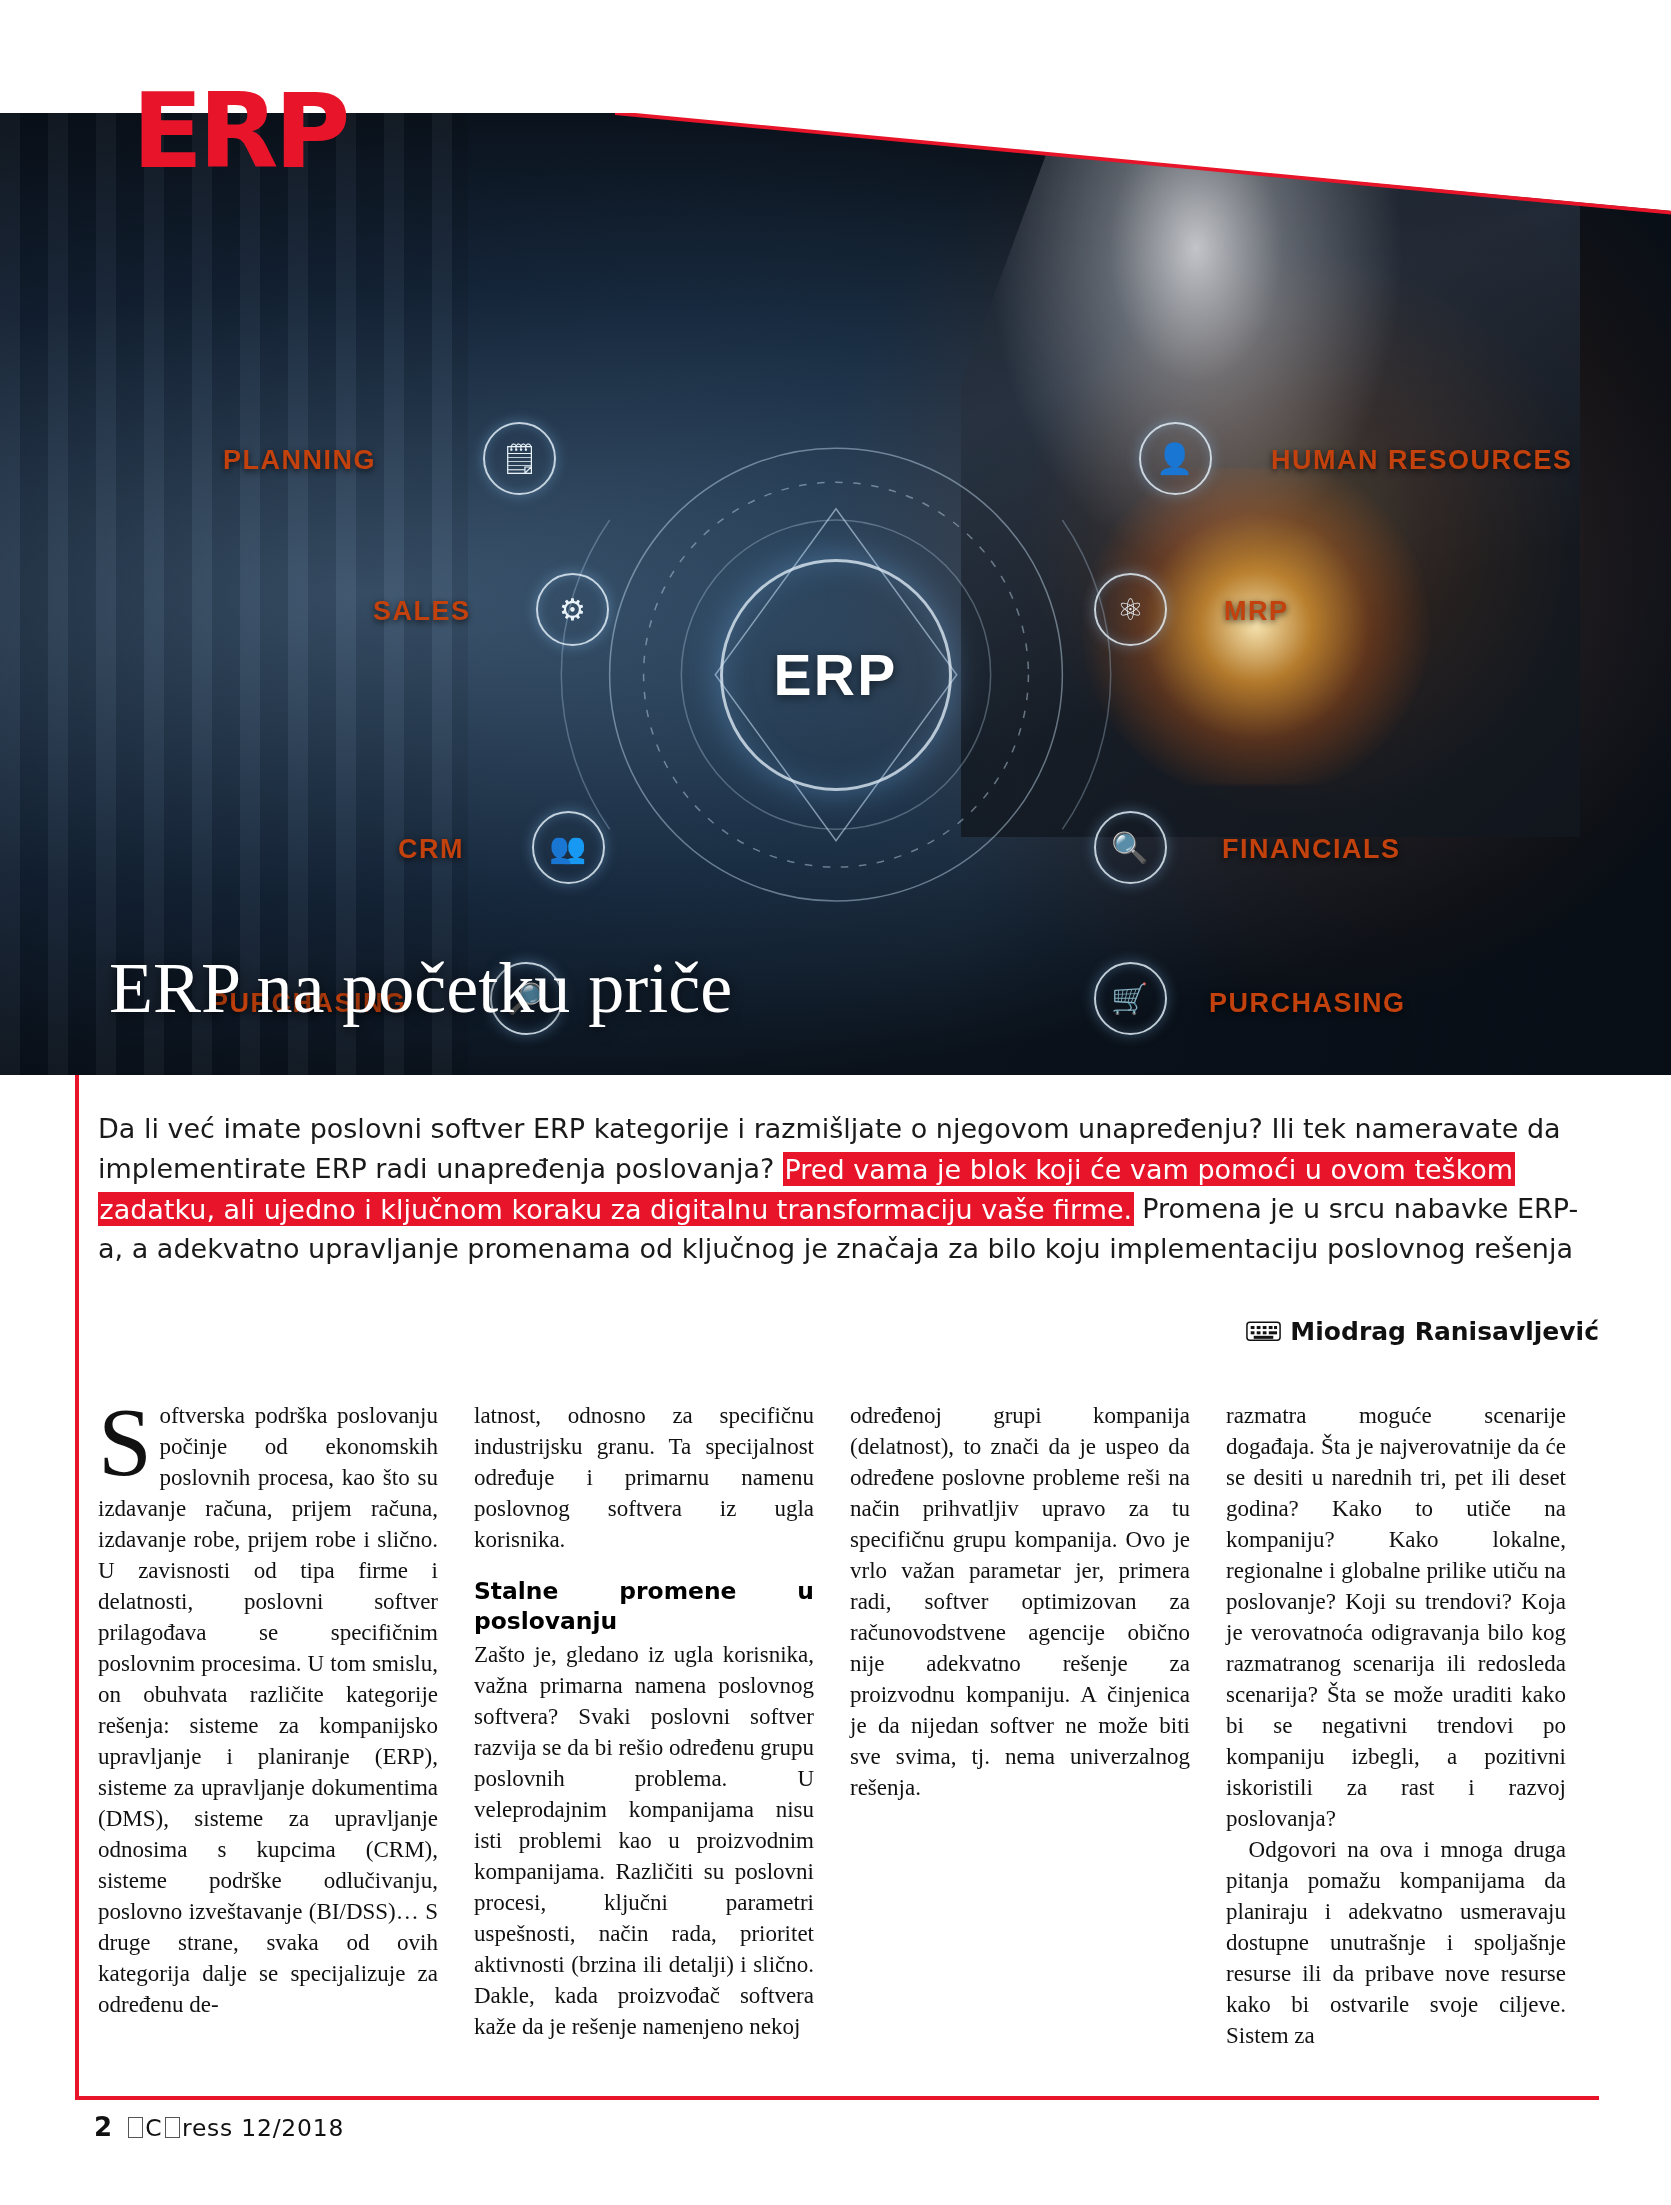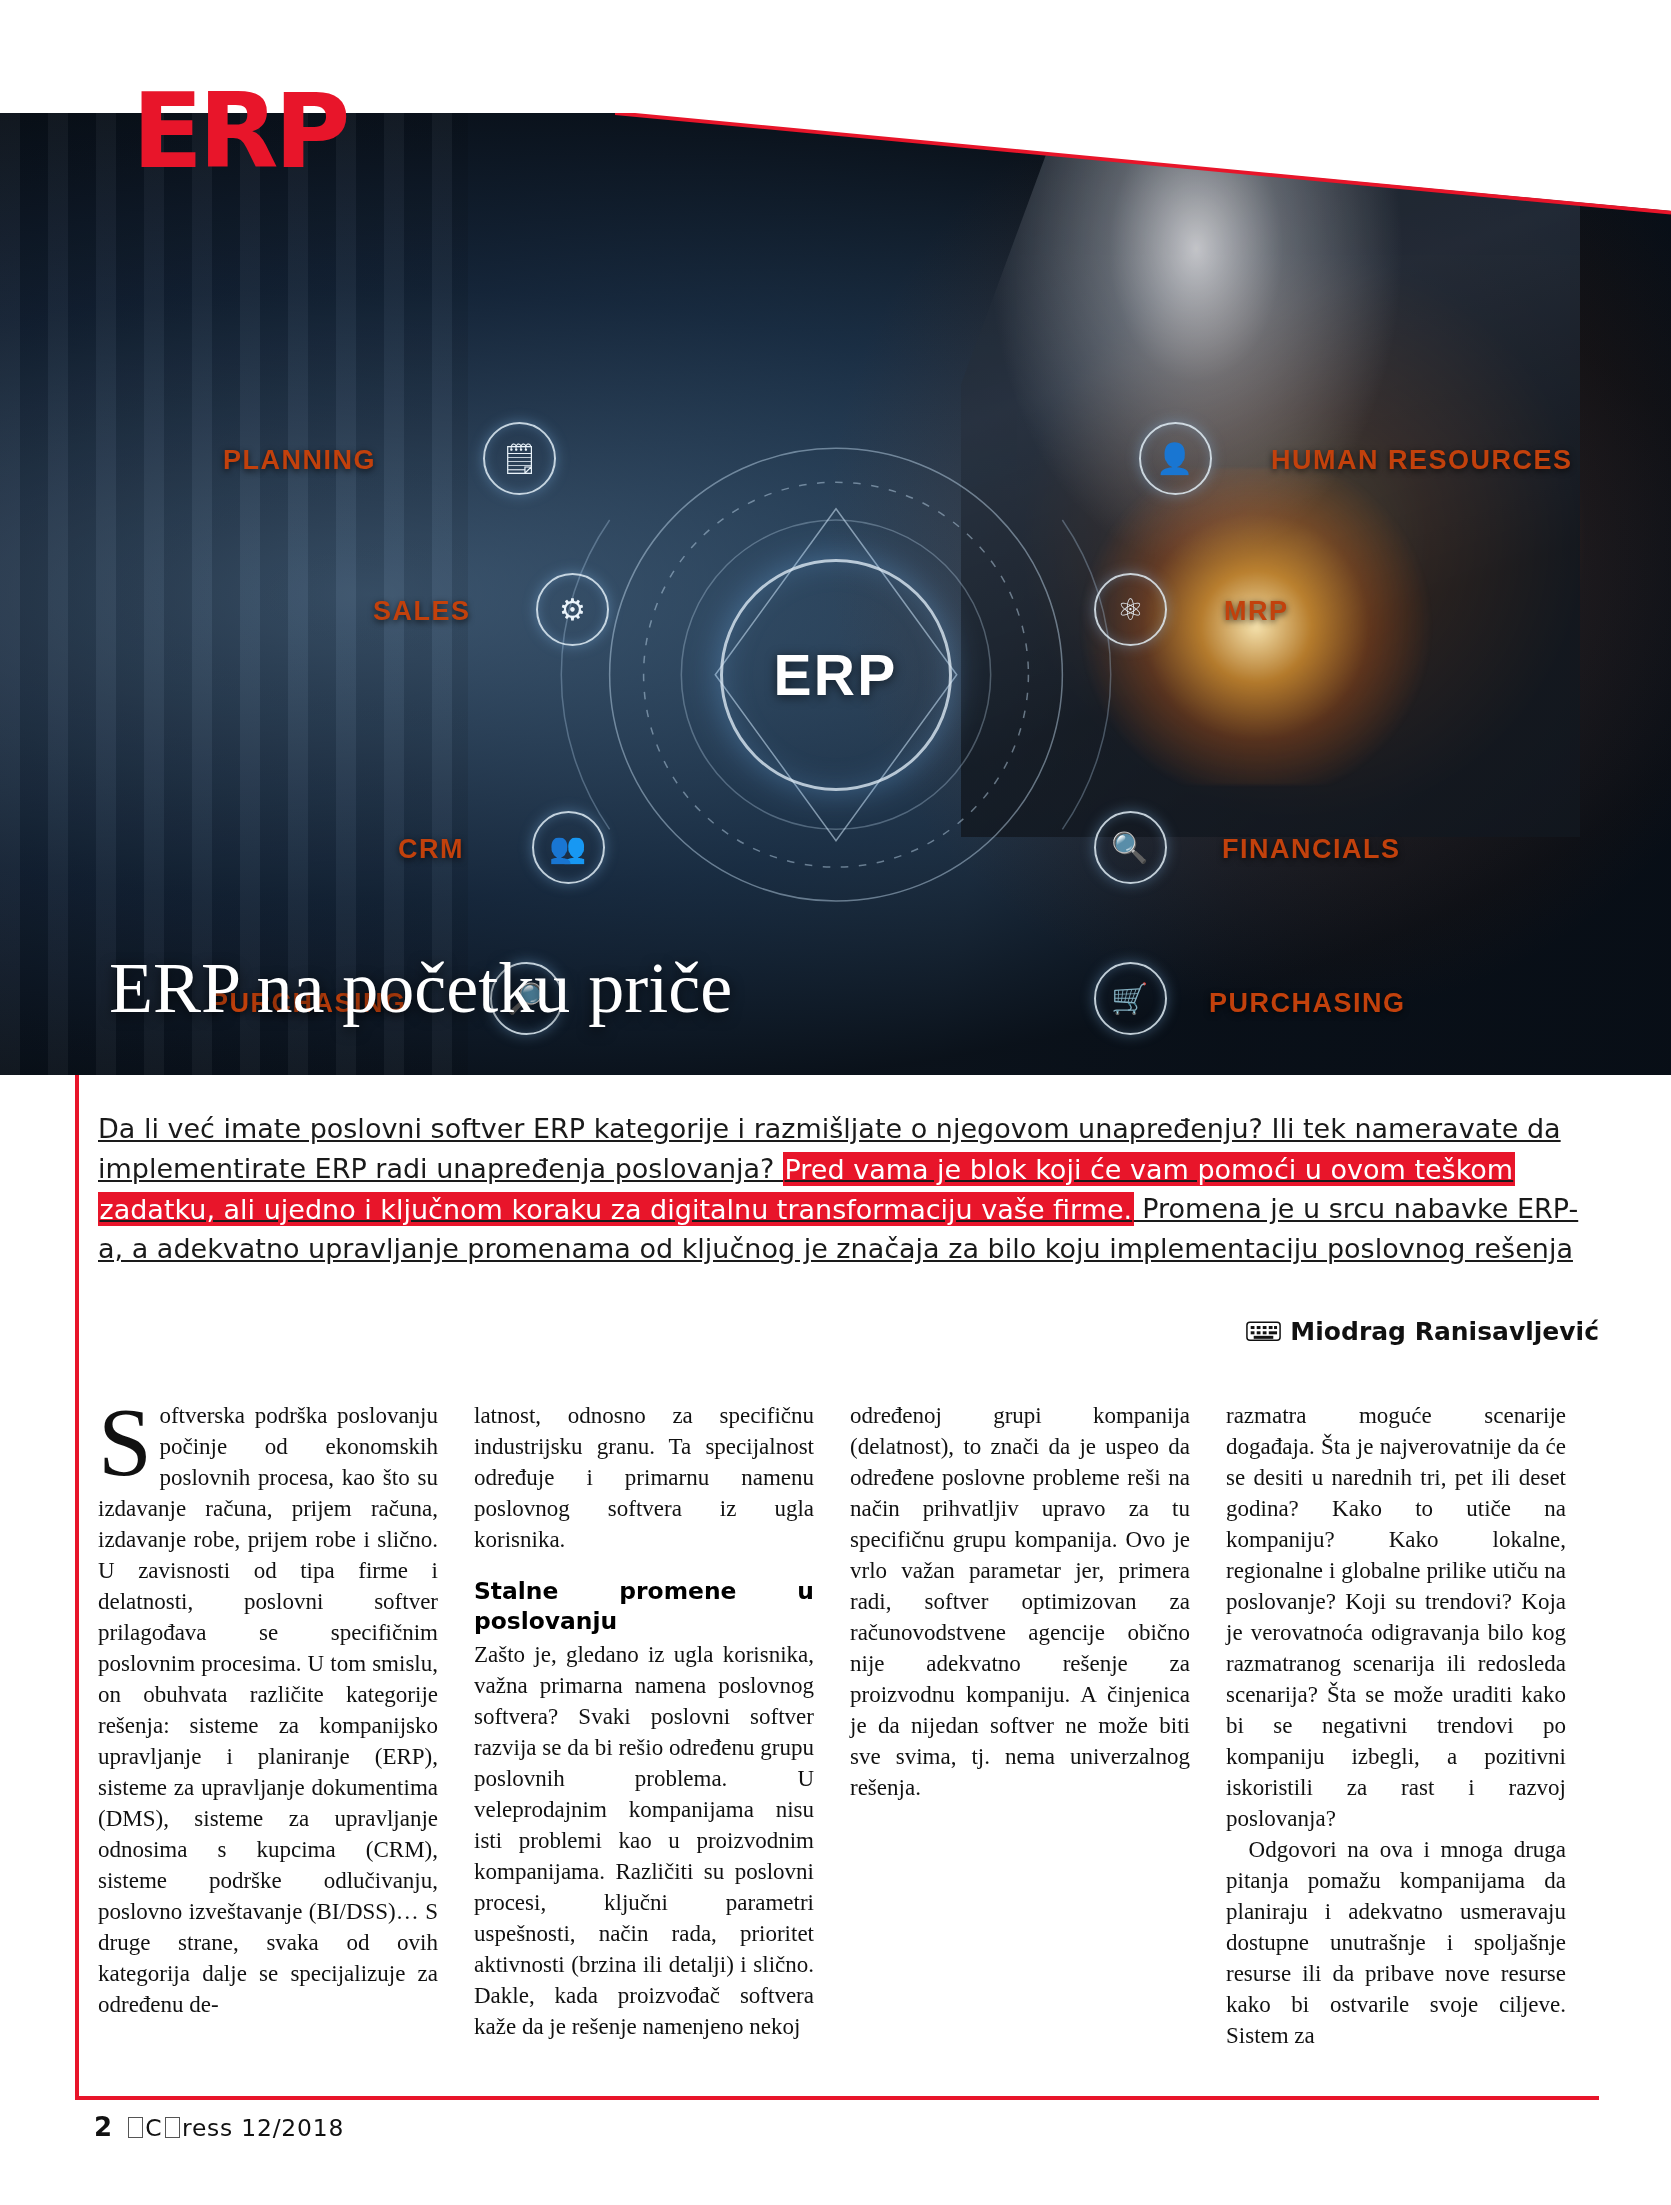--- a/index.html
+++ b/index.html
@@ -193,21 +193,20 @@
     position: absolute;
     left: 98px;
     top: 1109px;
     width: 1498px;
     font-family: "DejaVu Sans", sans-serif;
     font-size: 27px;
     line-height: 40px;
     color: #1a1a1a;
     font-weight: 500;
     z-index: 8;
-    text-decoration: underline;
   }
   .lead .hl {
     background: #e8152a;
     color: #ffffff;
     padding: 1.5px 1.5px;
     box-decoration-break: clone;
     -webkit-box-decoration-break: clone;
   }
 
   .byline {

